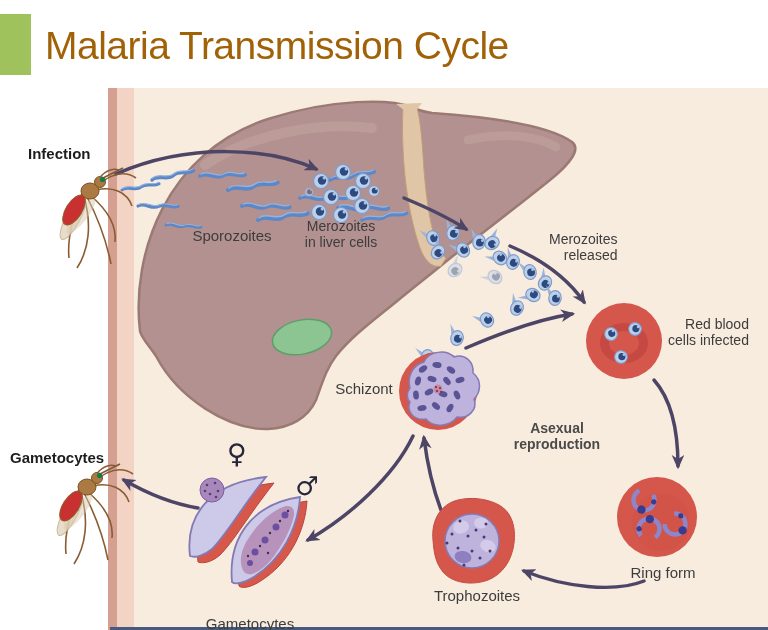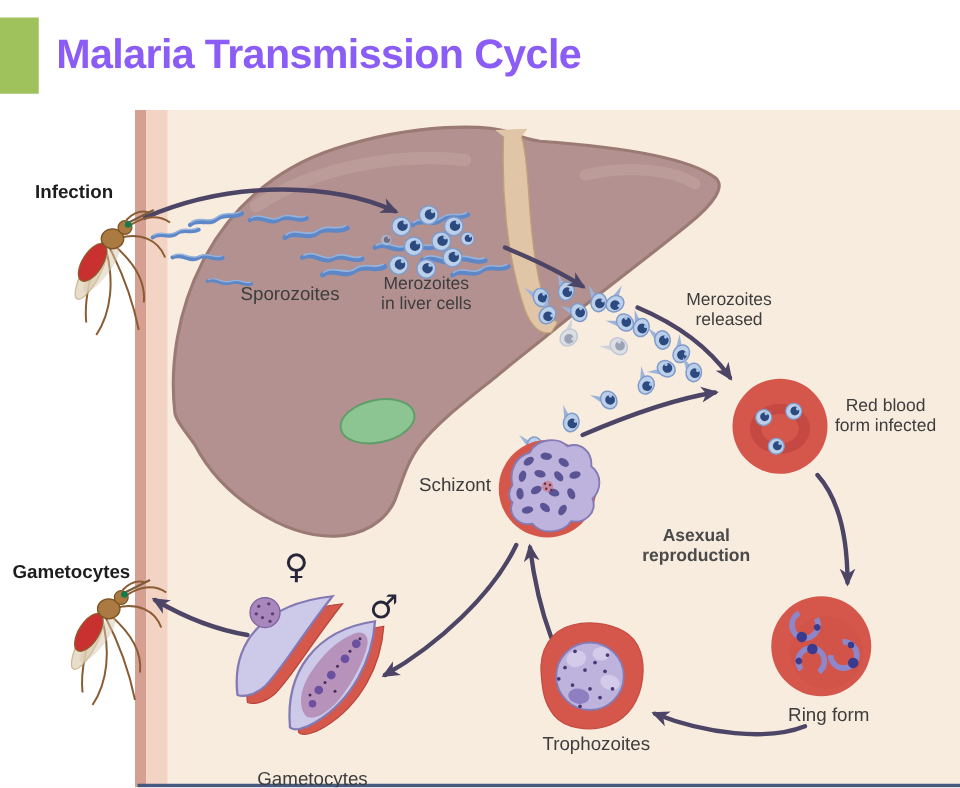--- a/index.html
+++ b/index.html
@@ -1,33 +1,33 @@
 <!DOCTYPE html>
 <html><head>
 <meta charset="utf-8">
 <style>
   html,body{margin:0;padding:0;background:#fff;}
   .stage{position:relative;width:768px;height:630px;background:#ffffff;overflow:hidden;
          font-family:"Liberation Sans",sans-serif;}
   
   .header{position:absolute;left:0;top:0;width:768px;height:88px;background:#ffffff;}
   .accent{position:absolute;left:0;top:14px;width:31px;height:61px;background:#9fc25d;}
-  .title{position:absolute;left:45px;top:24px;font-size:33px;font-weight:700;color:#8b5cf6;
+  .title{position:absolute;left:45px;top:24px;font-size:39px;font-weight:400;color:#a16207;
          letter-spacing:-0.5px;white-space:nowrap;}
   
   .cream{position:absolute;left:110px;top:88px;width:658px;height:539px;background:#f8ecdf;}
   .skin-dark{position:absolute;left:108px;top:88px;width:9px;height:542px;background:#d5a091;}
   .skin-light{position:absolute;left:117px;top:88px;width:17px;height:542px;background:#f3d3c4;}
   .bottom-line{position:absolute;left:110px;top:627px;width:658px;height:3px;background:#46597e;}
   .art{position:absolute;left:0;top:0;}
   
   .lbl{position:absolute;font-size:15px;line-height:16px;color:#3d3d3d;font-weight:500;
        text-align:center;transform:translateX(-50%);white-space:pre-line;}
   .lbl.small{font-size:14px;line-height:15.5px;}
-  .lbl.leftal{transform:none;text-align:center;}
+  .lbl.leftal{transform:none;text-align:right;}
   .lbl.bold{font-weight:700;color:#1d1d1d;}
   .lbl.boldgray{font-weight:700;color:#4a4a4a;}
   .sym{position:absolute;font-family:"DejaVu Sans",sans-serif;color:#26263a;font-weight:600;
        transform:translateX(-50%);}
   
   .leg{stroke:#8a5c33;stroke-width:1.6;fill:none;}
   .prob{stroke:#7d5a3c;stroke-width:1.8;fill:none;}
   .wing{fill:#e3d5bd;opacity:.8;stroke:#bfa87f;stroke-width:1;}
   .wing2{fill:#d8c8ab;opacity:.5;}
   .abd{fill:#c93030;stroke:#8f5c2c;stroke-width:1;}
@@ -291,21 +291,21 @@
 
   <div class="lbl bold leftal" style="left:28px;top:146px;">Infection</div>
   <div class="lbl bold leftal" style="left:10px;top:450px;">Gametocytes</div>
 
   <div class="lbl" style="left:232px;top:228px;text-align:center;">Sporozoites</div>
   <div class="lbl small" style="left:341px;top:219px;">Merozoites
 in liver cells</div>
   <div class="lbl small leftal" style="left:549px;top:232px;">Merozoites
 released</div>
   <div class="lbl small leftal" style="left:668px;top:317px;">Red blood
-form infected</div>
+cells infected</div>
   <div class="lbl" style="left:656px;top:565px;padding-left:14px;">Ring form</div>
   <div class="lbl" style="left:477px;top:588px;">Trophozoites</div>
   <div class="lbl" style="left:364px;top:381px;">Schizont</div>
   <div class="lbl" style="left:250px;top:588px;margin-top:28px;">Gametocytes</div>
   <div class="lbl small boldgray" style="left:557px;top:421px;">Asexual
 reproduction</div>
 
   <div class="sym" style="left:237px;top:438px;font-size:27px;">♀</div>
   <div class="sym" style="left:307px;top:471px;font-size:26px;">♂</div>
 

